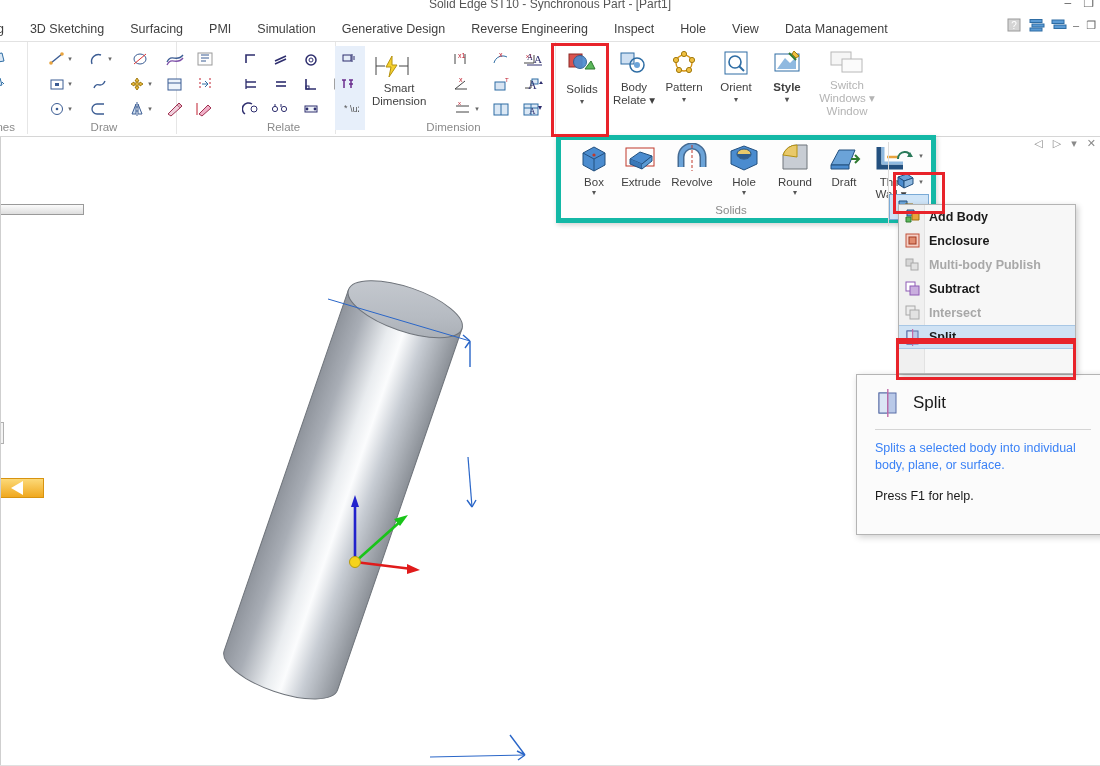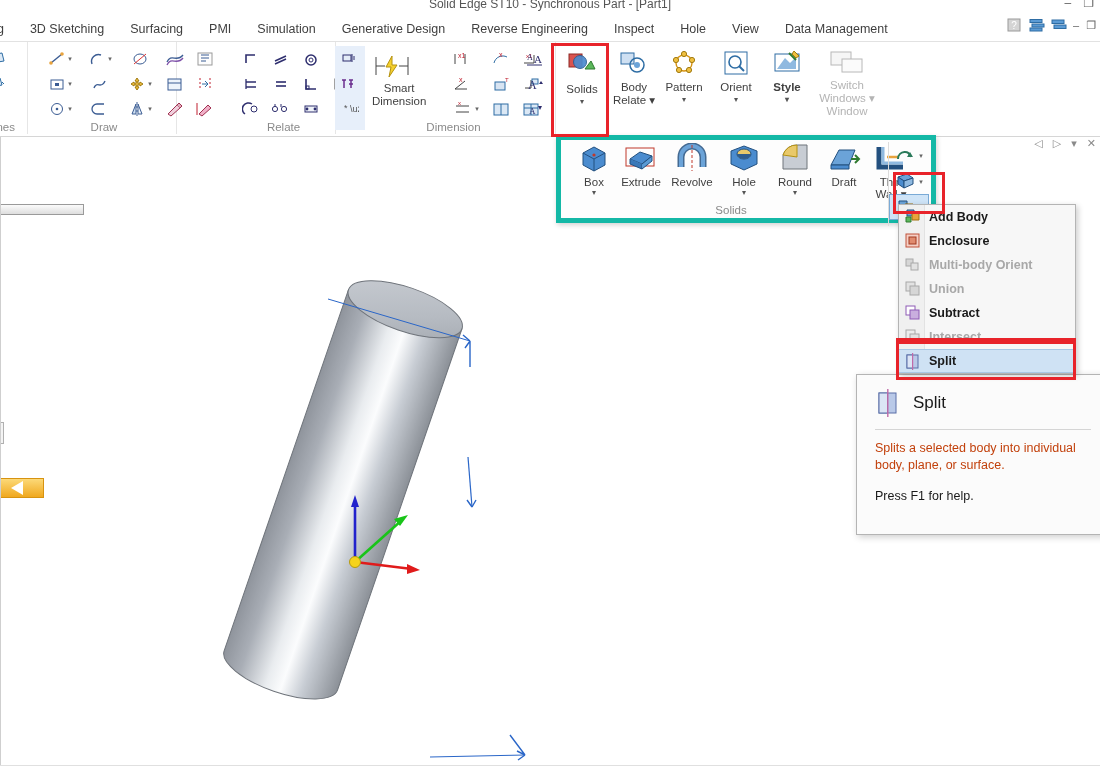--- a/index.html
+++ b/index.html
@@ -138,21 +138,21 @@
   
   .tooltip {
     position: absolute; left: 856px; top: 374px; width: 250px; height: 161px;
     background: #fbfbfb; border: 1px solid #b4b4b4;
     box-shadow: 2px 2px 7px rgba(0,0,0,0.2); z-index: 45;
     padding: 14px 14px 0 18px;
   }
   .tooltip .ttop { display: flex; align-items: center; gap: 12px; }
   .tooltip .ttitle { font-size: 17px; color: #1a1a1a; }
   .tooltip hr { border: none; border-top: 1px solid #d5d5d5; margin: 12px 0 10px 0; }
-  .tooltip .tdesc { font-size: 12.5px; color: #c2410c; line-height: 17px; }
+  .tooltip .tdesc { font-size: 12.5px; color: #3b82f6; line-height: 17px; }
   .tooltip .thelp { font-size: 12.5px; color: #1a1a1a; margin-top: 15px; }
 
   
   .viewport {
     position: absolute; left: 0; top: 137px; width: 1100px; height: 629px;
     background: #ffffff; overflow: hidden;
   }
   .docbar {
     position: absolute; right: 4px; top: 0px; display: flex; gap: 10px;
     color: #8a8a8a; font-size: 11px; z-index: 5;
@@ -858,32 +858,23 @@
       <span>Enclosure</span>
     </div>
 
     <div class="menuitem disabled">
       <span class="mico">
         <svg width="17" height="17" viewBox="0 0 17 17">
           <rect x="2" y="3" width="7" height="7" fill="#d6d6d6" stroke="#a8a8a8"></rect>
           <rect x="7" y="7" width="7" height="7" fill="#e2e2e2" stroke="#a8a8a8"></rect>
         </svg>
       </span>
-      <span>Multi-body Orient</span>
-    </div>
-
-    <div class="menuitem disabled">
-      <span class="mico">
-        <svg width="17" height="17" viewBox="0 0 17 17">
-          <rect x="2" y="2" width="9" height="9" fill="#e2e2e2" stroke="#a8a8a8"></rect>
-          <rect x="6" y="6" width="9" height="9" fill="#d6d6d6" stroke="#a8a8a8"></rect>
-        </svg>
-      </span>
-      <span>Union</span>
-    </div>
+      <span>Multi-body Publish</span>
+    </div>
+
 
     <div class="menuitem">
       <span class="mico">
         <svg width="17" height="17" viewBox="0 0 17 17">
           <rect x="2" y="2" width="9" height="9" fill="#ffffff" stroke="#8e5bb5"></rect>
           <rect x="6" y="6" width="9" height="9" fill="#c9aede" stroke="#8e5bb5"></rect>
         </svg>
       </span>
       <span>Subtract</span>
     </div>

